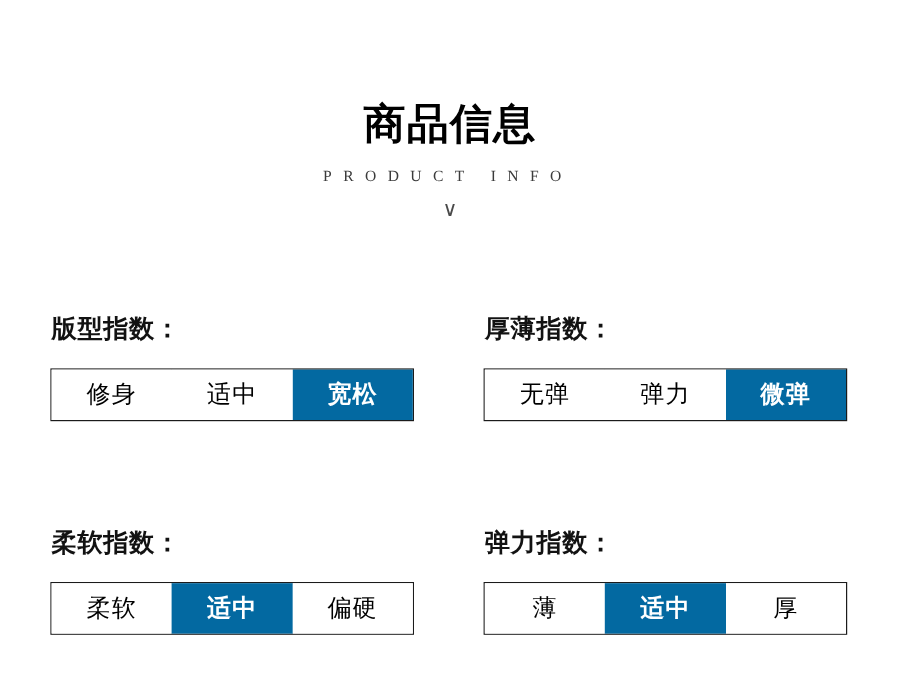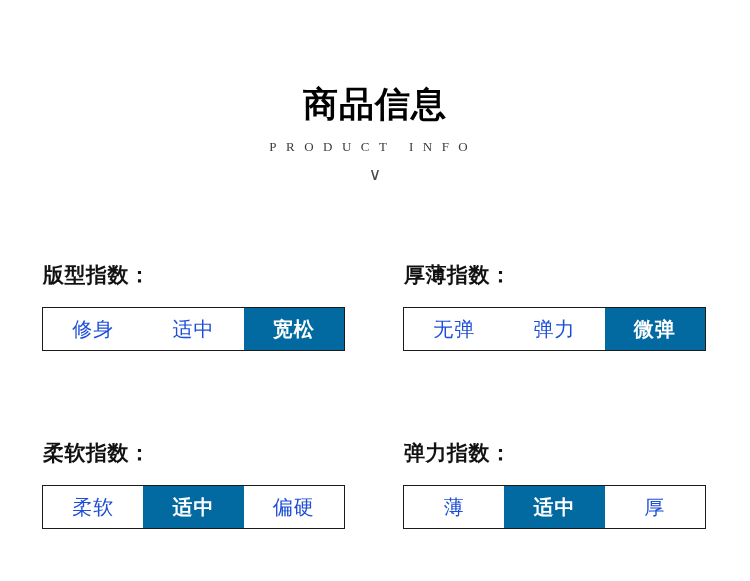--- a/index.html
+++ b/index.html
@@ -93,21 +93,21 @@
     background: #ffffff;
   }
   .spec-option {
     flex: 1 1 0;
     display: flex;
     align-items: center;
     justify-content: center;
     font-size: 20px;
     font-weight: normal;
     letter-spacing: 1px;
-    color: #1d4ed8;
+    color: #000000;
     background: #ffffff;
     box-sizing: border-box;
     line-height: 1;
     user-select: none;
   }
   .spec-option.selected {
     background: #0369a1;
     color: #ffffff;
     font-weight: bold;
   }

